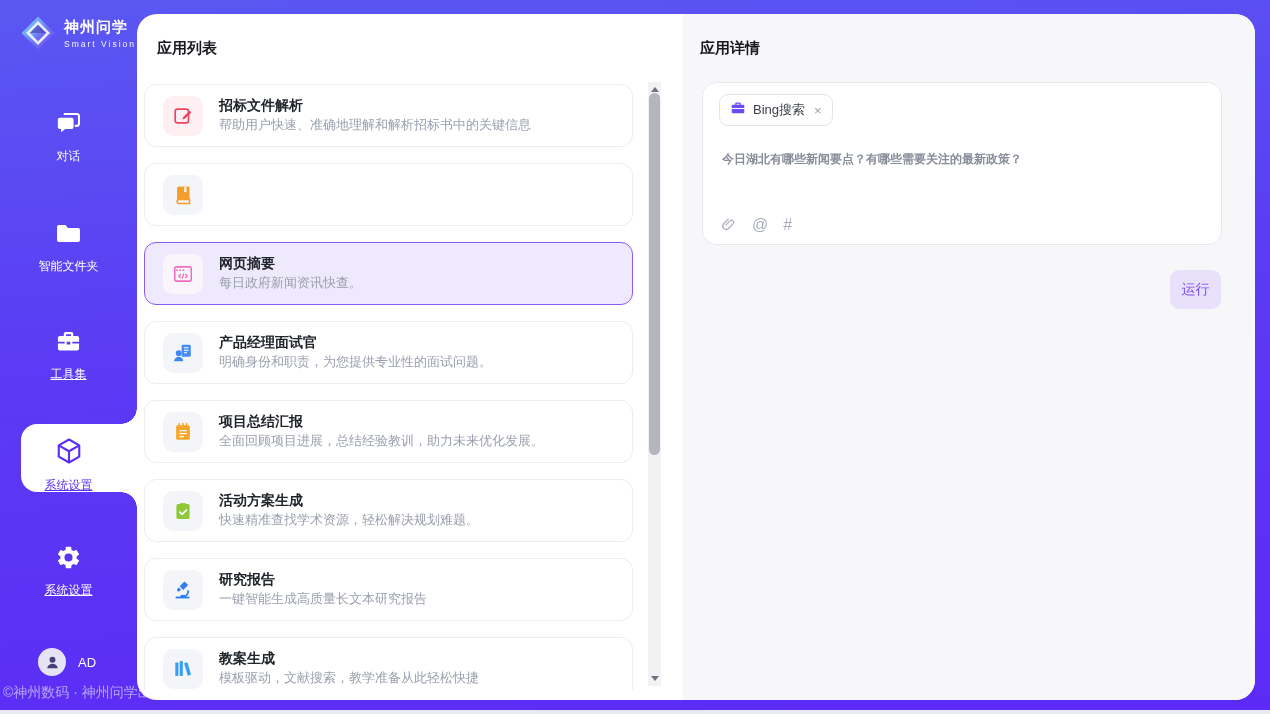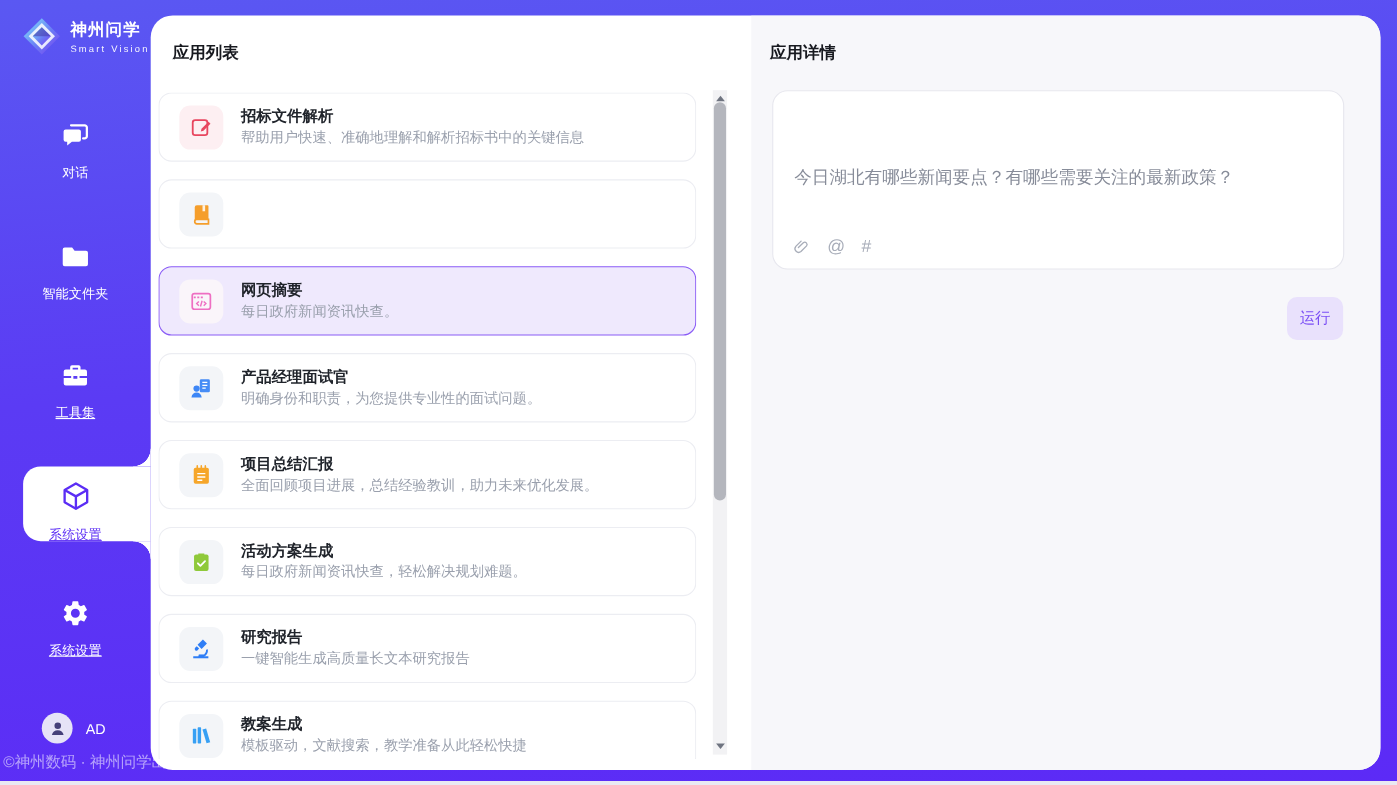--- a/index.html
+++ b/index.html
@@ -75,21 +75,21 @@
   .detail-card{
     position:absolute; left:702px; top:82px; width:520px; height:163px;
     background:#ffffff; border:1px solid #e7e7ee; border-radius:14px; z-index:6;
   }
   .chip{
     position:absolute; left:16px; top:11px; height:32px; display:inline-flex; align-items:center;
     gap:7px; padding:0 10px; background:#fff; border:1px solid #e3e3ea; border-radius:9px; cursor:pointer;
   }
   .chip-label{ font-size:13px; color:#3c3f48; }
   .chip-close{ font-size:13px; color:#9aa0ab; margin-left:2px; cursor:pointer; }
-  .question{ position:absolute; left:19px; top:68px; font-size:16px; color:#878c99; width:480px; }
+  .question{ position:absolute; left:19px; top:68px; font-size:12px; color:#878c99; width:480px;font-weight:bold; }
   .attach-row{ position:absolute; left:17px; top:133px; display:flex; align-items:center; gap:15px; color:#a8adb9; }
   .attach-row .glyph{ font-size:16px; line-height:1; cursor:pointer; }
   .attach-row .svgicon{ display:flex; cursor:pointer; }
   .run-btn{
     position:absolute; left:1170px; top:270px; width:51px; height:39px; border:none; border-radius:9px;
     background:#e9e1fc; color:#7b4ff5; font-size:14px; display:flex; align-items:center; justify-content:center;
     cursor:pointer; z-index:6; font-family:"Liberation Sans", sans-serif;
   }
 </style>
 </head>
@@ -237,21 +237,21 @@
       <div class="card">
         <span class="app-icon" style="background: rgb(243, 245, 248); color: rgb(143, 201, 58);">
           <svg viewBox="0 0 24 24" width="22" height="22" fill="currentColor">
             <path d="M9 3.4h6v2.2H9z"></path>
             <rect x="4.8" y="4.4" width="14.4" height="16.4" rx="2"></rect>
             <path d="M8.6 13.2l2.5 2.5 4.6-4.6" fill="none" stroke="#ffffff" stroke-width="1.8" stroke-linecap="round" stroke-linejoin="round"></path>
           </svg>
         </span>
         <div>
           <div class="card-title">活动方案生成</div>
-          <div class="card-desc">每日政府新闻资讯快查，轻松解决规划难题。</div>
+          <div class="card-desc">快速精准查找学术资源，轻松解决规划难题。</div>
         </div>
       </div>
       <div class="card">
         <span class="app-icon" style="background: rgb(243, 245, 248); color: rgb(47, 126, 246);">
           <svg viewBox="0 0 24 24" width="22" height="22" fill="currentColor">
             <path d="M13.6 2.6l4 4-5.3 5.3-4-4z"></path>
             <path d="M7.5 9.2l2.4 2.4-1.6 1.6a1.7 1.7 0 0 1-2.4-2.4z"></path>
             <path d="M17.6 12.5a6 6 0 0 1-8.3 6.4" fill="none" stroke="currentColor" stroke-width="1.8"></path>
             <rect x="4" y="19.2" width="15" height="2"></rect>
             <rect x="9.5" y="17.4" width="5" height="2"></rect>
@@ -279,20 +279,27 @@
 
   <div class="sb-track">
     <div class="sb-arrow sb-up"></div>
     <div class="sb-thumb"></div>
     <div class="sb-arrow sb-down"></div>
   </div>
 
   <div class="panel-title detail-title">应用详情</div>
 
   <div class="detail-card">
+    <div class="chip">
+      <span class="svgicon" id="chip-icon" style="color: rgb(107, 76, 245);"><svg viewBox="0 0 24 24" width="16" height="16" fill="currentColor">
+            <path fill-rule="evenodd" d="M9.3 3.6h5.4a1.5 1.5 0 0 1 1.5 1.5V7h3.5A1.7 1.7 0 0 1 21.4 8.7v9.6A1.7 1.7 0 0 1 19.7 20H4.3a1.7 1.7 0 0 1-1.7-1.7V8.7A1.7 1.7 0 0 1 4.3 7h3.5V5.1a1.5 1.5 0 0 1 1.5-1.5zm.5 3.4h4.4V5.6H9.8V7zM2.6 12.1h18.8v1.5H2.6z"></path>
+          </svg></span>
+      <span class="chip-label">Bing搜索</span>
+      <span class="chip-close">×</span>
+    </div>
     <div class="question">今日湖北有哪些新闻要点？有哪些需要关注的最新政策？</div>
     <div class="attach-row" id="attach-row">
         <span class="svgicon">
           <svg viewBox="0 0 24 24" width="17" height="17" fill="none" stroke="currentColor" stroke-width="1.7" stroke-linecap="round">
             <path d="M8.2 12.8l6.3-6.3a3 3 0 0 1 4.2 4.2l-7.2 7.2a4.7 4.7 0 0 1-6.6-6.6l6.8-6.8"></path>
           </svg>
         </span>
         <span class="glyph">@</span>
         <span class="glyph">#</span>
       </div>

